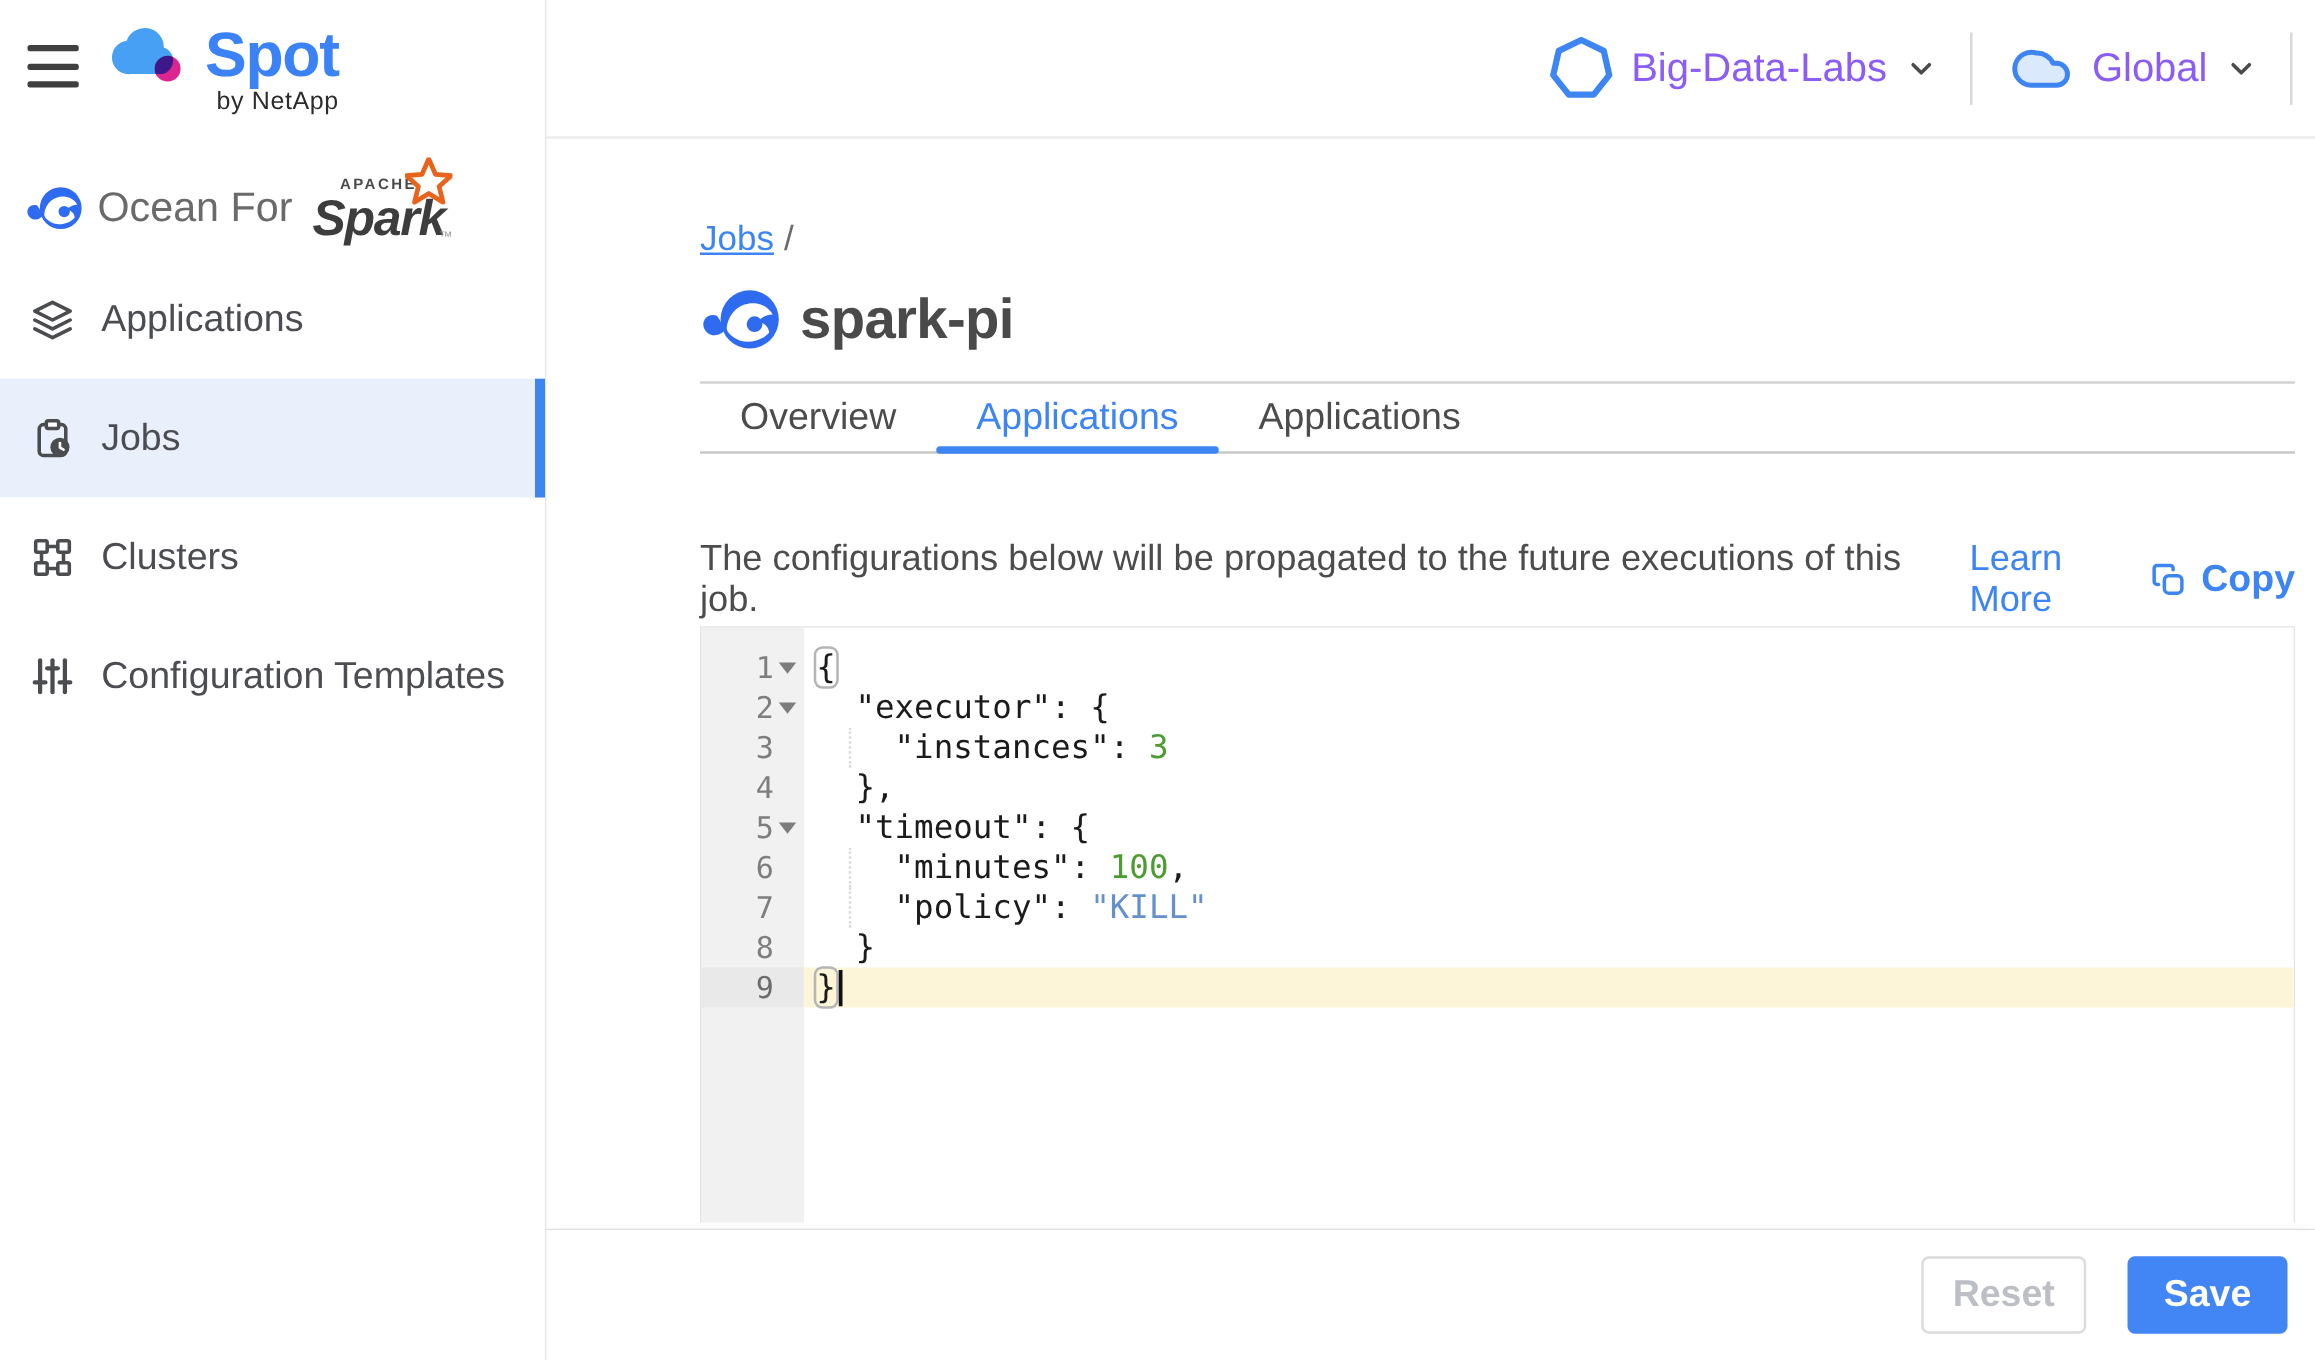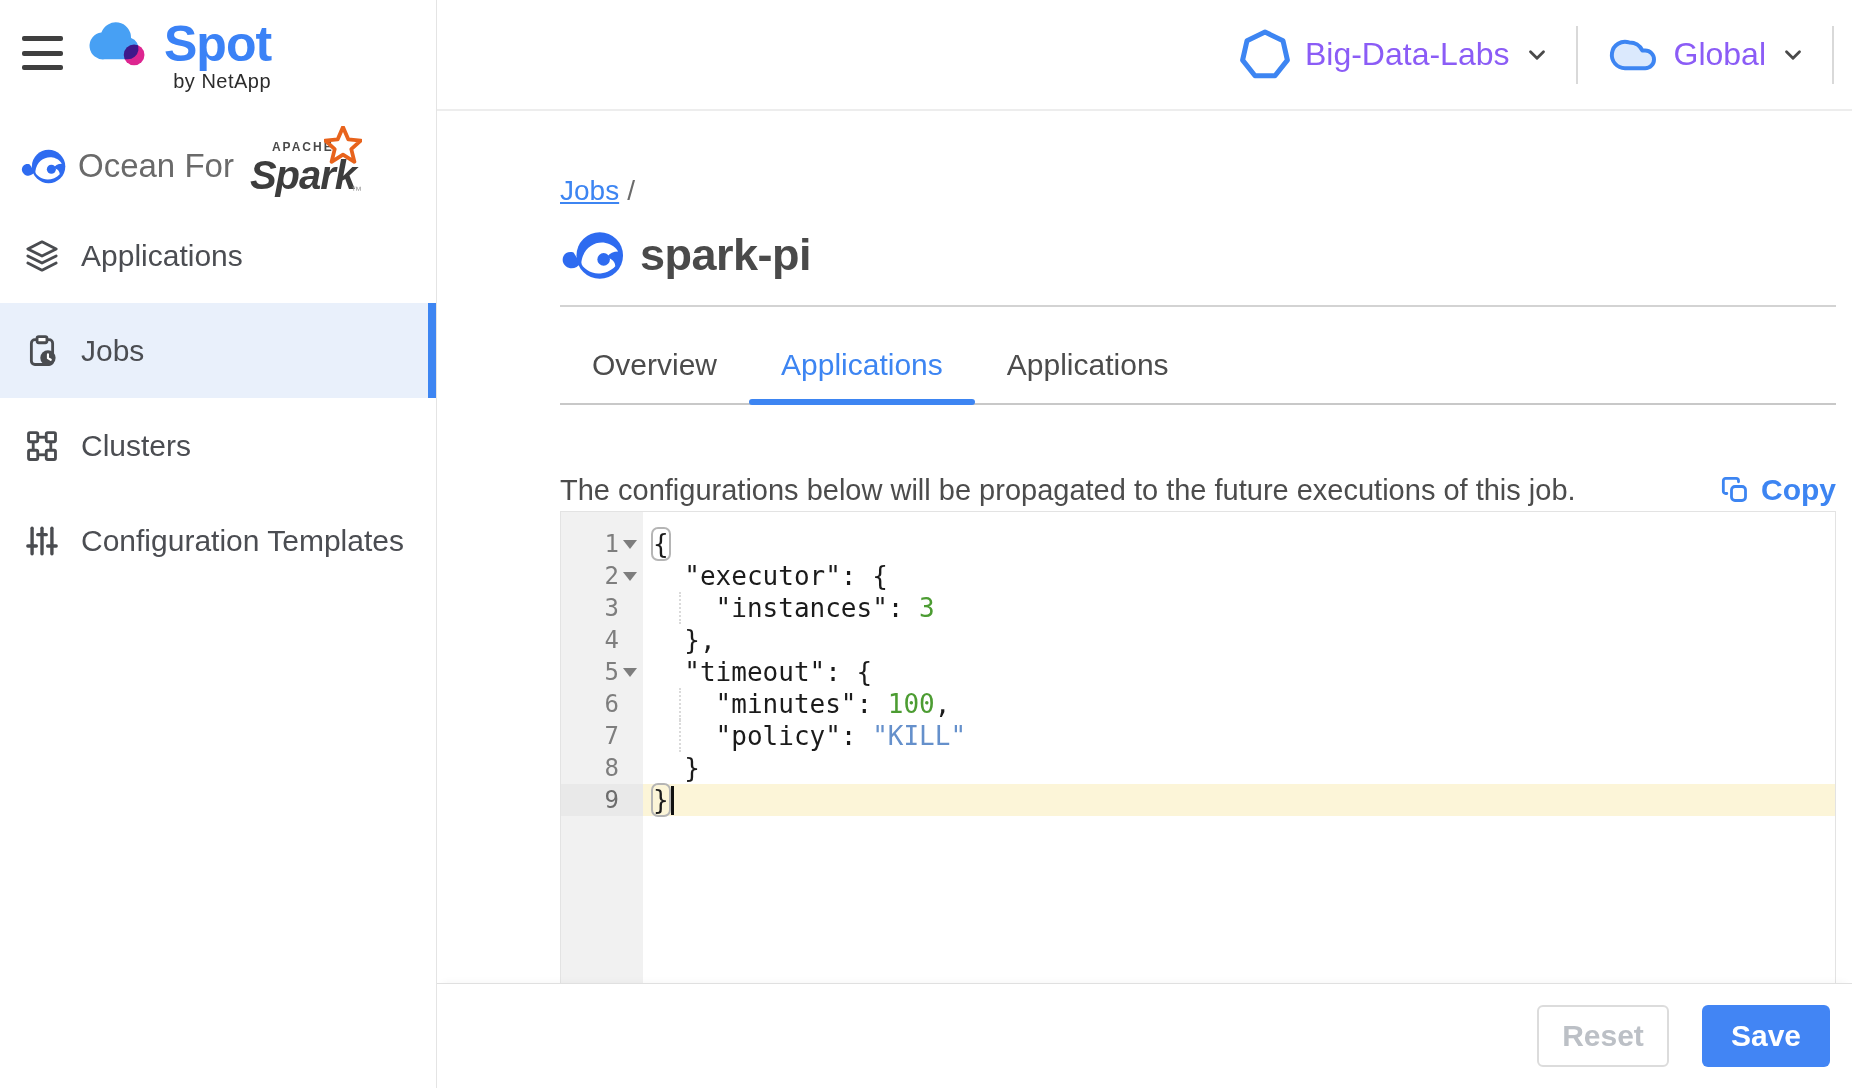--- a/index.html
+++ b/index.html
@@ -46,21 +46,21 @@
   .content { padding:0 16px 0 123px; }
   .breadcrumb { margin-top:64px; font-size:28px; }
   .breadcrumb a { color:var(--accent); text-decoration:underline; cursor:pointer; }
   .breadcrumb .sep { color:#6b6b6b; margin-left:8px; }
 
   .title-row { margin-top:20px; display:flex; align-items:center; gap:16px; height:56px; }
   .title-row h1 { font-size:45px; font-weight:600; color:#4a4a4a; letter-spacing:-.5px; }
 
   .title-divider { margin-top:22px; height:2px; background:#d3d3d3; }
 
-  .tabs { display:flex; height:78px; border-bottom:2px solid #c8c8c8; align-items:flex-end;margin-top:20px; }
+  .tabs { display:flex; height:56px; border-bottom:2px solid #c8c8c8; align-items:flex-end; }
   .tab { position:relative; height:100%; display:flex; align-items:center; padding:0 32px;
     font-size:30px; color:#4c4c4c; cursor:pointer; }
   .tab.active { color:var(--accent); }
   .tab.active::after { content:""; position:absolute; left:0; right:0; bottom:-2px; height:6px;
     background:var(--accent); border-radius:3px; }
 
   .desc-row { margin-top:68px; display:flex; align-items:center; font-size:29px; color:#4c4c4c; }
   .learn-more { margin-left:20px; color:var(--accent); cursor:pointer; }
   .copy-btn { margin-left:auto; display:flex; align-items:center; gap:12px; cursor:pointer; }
   .copy-btn .copy-label { font-size:30px; font-weight:700; color:var(--accent); }
@@ -234,20 +234,21 @@
       <div class="title-divider"></div>
 
       <div class="tabs">
         <div class="tab">Overview</div>
         <div class="tab active">Applications</div>
         <div class="tab">Applications</div>
       </div>
 
       <div class="desc-row">
         <span>The configurations below will be propagated to the future executions of this job.</span>
+        <span class="learn-more">Learn More</span>
         <span class="copy-btn">
           <svg width="28" height="28" viewBox="0 0 24 24" fill="none" stroke="#3d85f2" stroke-width="2.4" stroke-linecap="round" stroke-linejoin="round">
             <rect x="9" y="9" width="12" height="12" rx="3"></rect>
             <path d="M5 15H4a2 2 0 0 1-2-2V4a2 2 0 0 1 2-2h9a2 2 0 0 1 2 2v1"></path>
           </svg>
           <span class="copy-label">Copy</span>
         </span>
       </div>
 
       <div class="editor">

